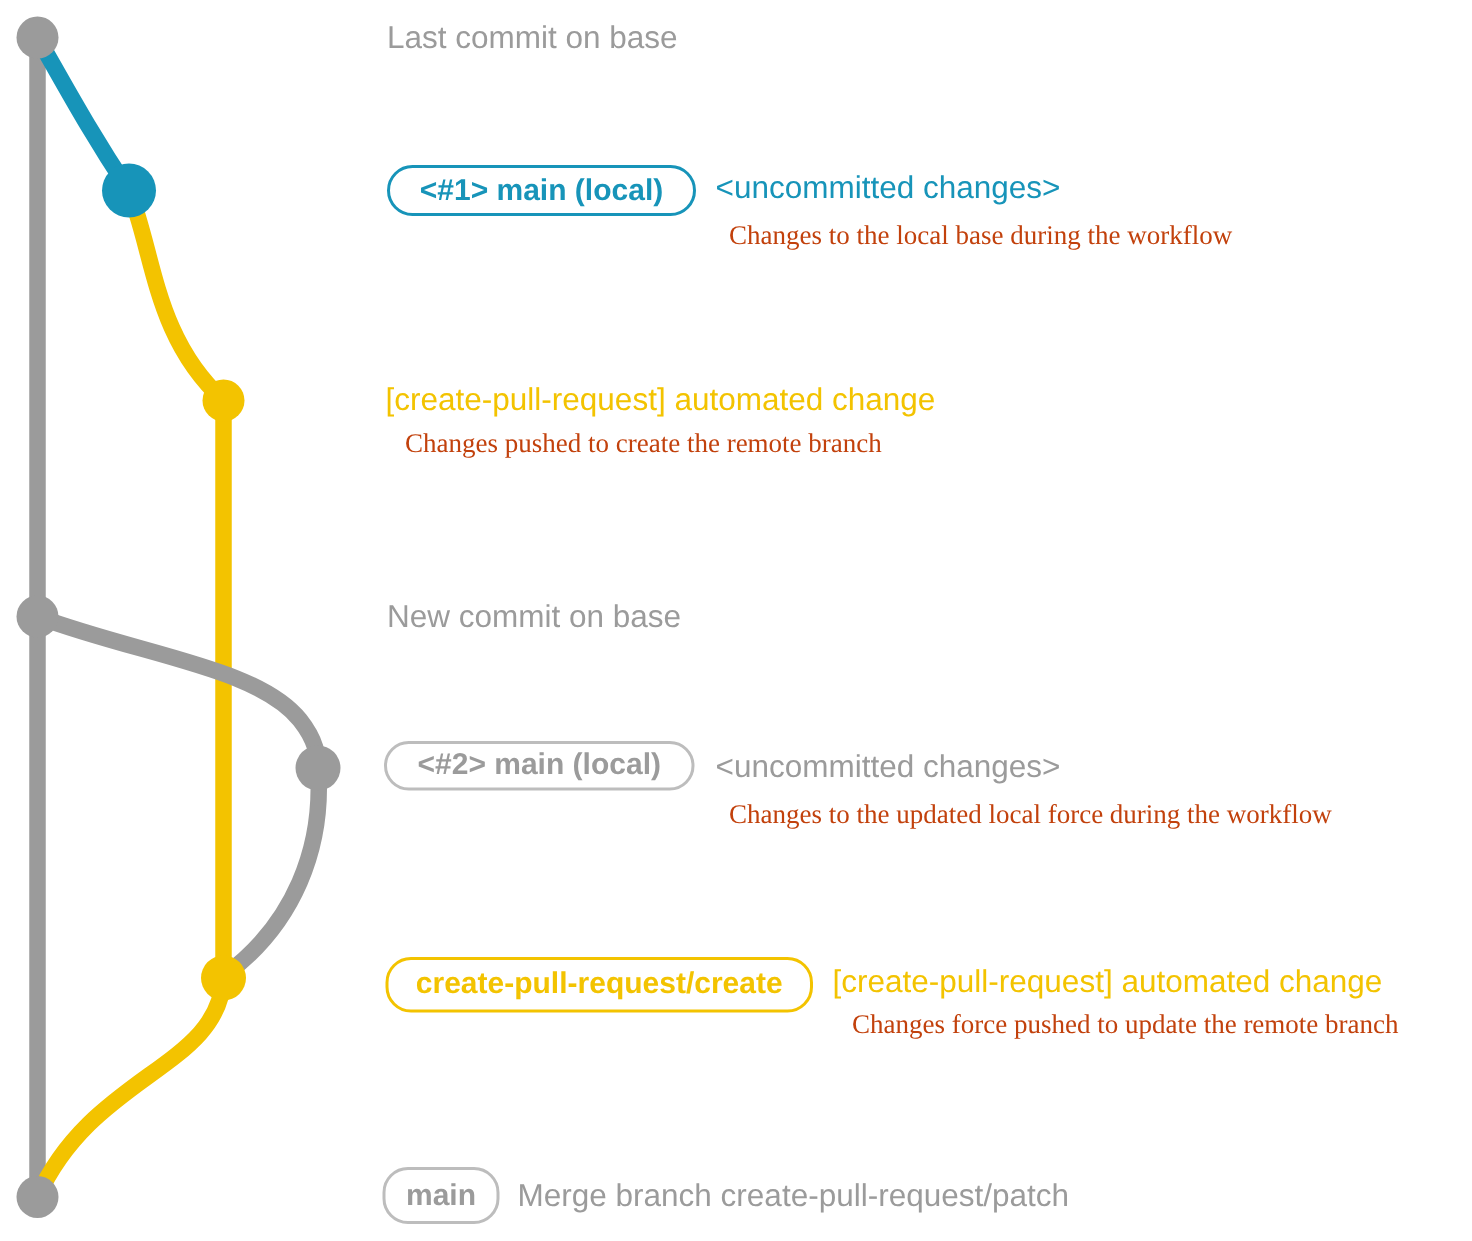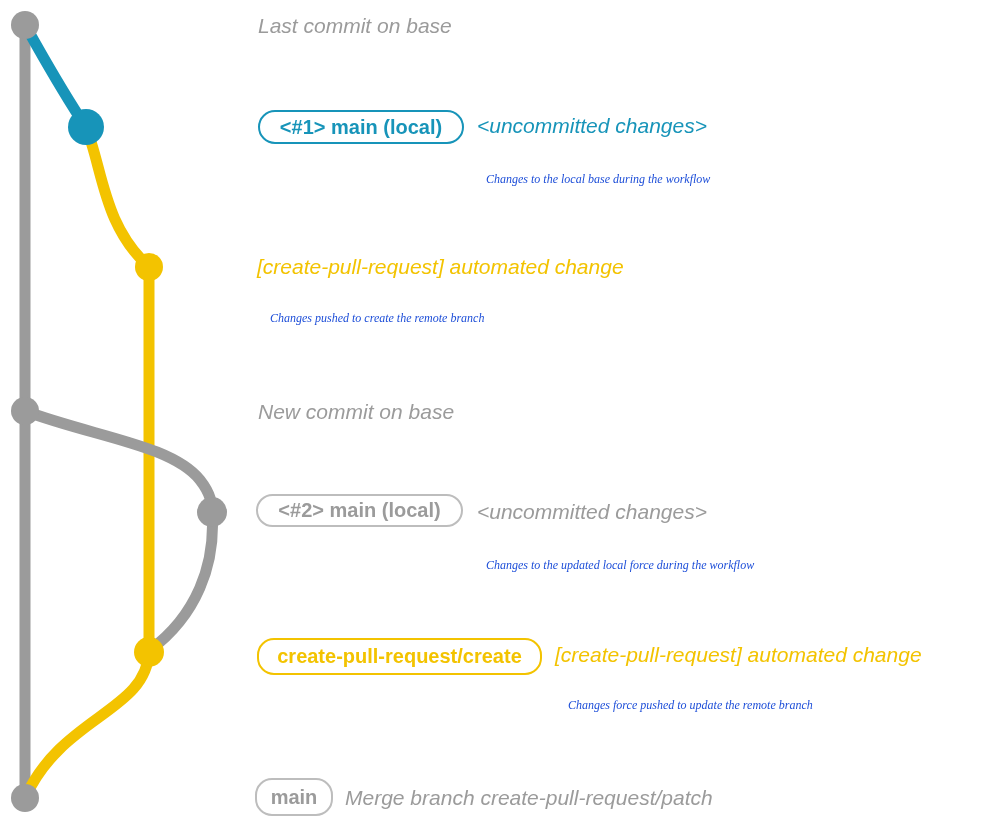--- a/index.html
+++ b/index.html
@@ -12,31 +12,30 @@
   }
   #graph-svg{position:absolute;left:0;top:0;}
   .edge{fill:none;stroke-width:11;stroke-linecap:round;}
   .stroke-gray{stroke:var(--base_gray);}
   .stroke-blue{stroke:var(--local_blue);}
   .stroke-yellow{stroke:var(--branch_yellow);}
   .fill-gray{fill:var(--base_gray);}
   .fill-blue{fill:var(--local_blue);}
   .fill-yellow{fill:var(--branch_yellow);}
 
-  .ann{position:absolute;white-space:nowrap;font-style:italic;}
+  .ann{position:absolute;white-space:nowrap;}
   .vcenter{transform:translateY(-50%);}
   .sans-label{font-size:21px;}
   .gray-text{color:var(--base_gray);}
   .blue-text{color:var(--local_blue);}
   .yellow-text{color:var(--branch_yellow);text-align:right;}
   .serif-desc{
     font-family:"Liberation Serif", serif;
-    font-size:12px;
-    color:#1d4ed8;
-    margin-top:22px;
+    font-size:18px;
+    color:#c2410c;
   }
   .branch-box{
     position:absolute;
     box-sizing:border-box;
     display:flex;align-items:center;justify-content:center;
     border-radius:17px;
     border:2px solid;
     font-size:20px;
     background:#ffffff;
     font-weight:bold;

